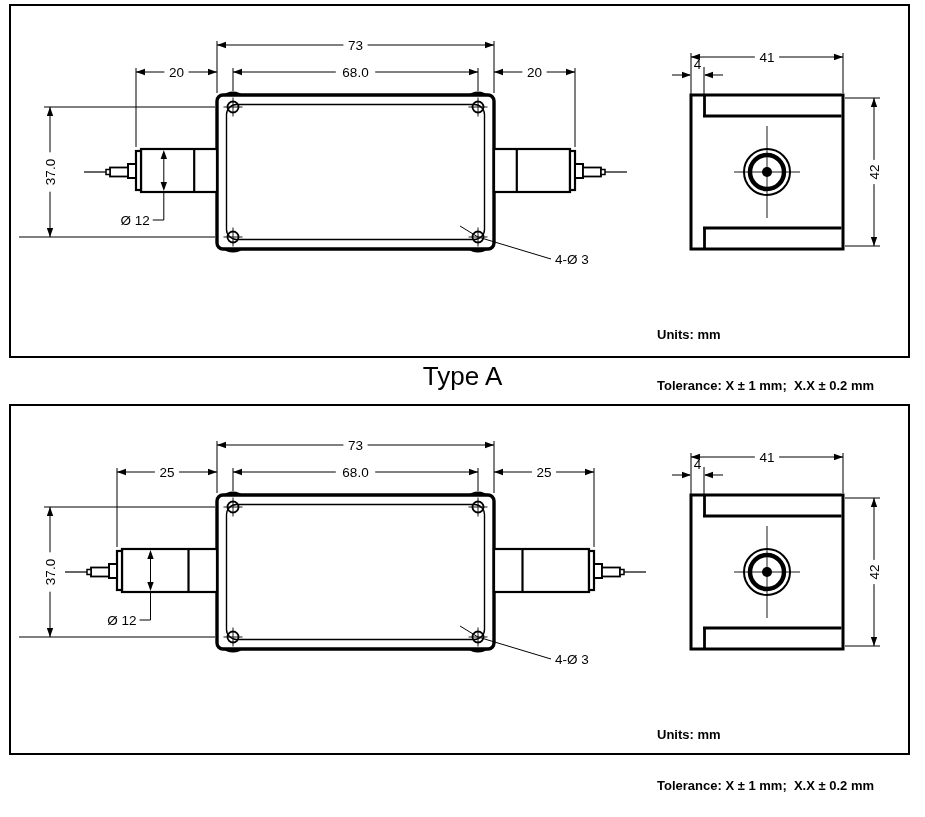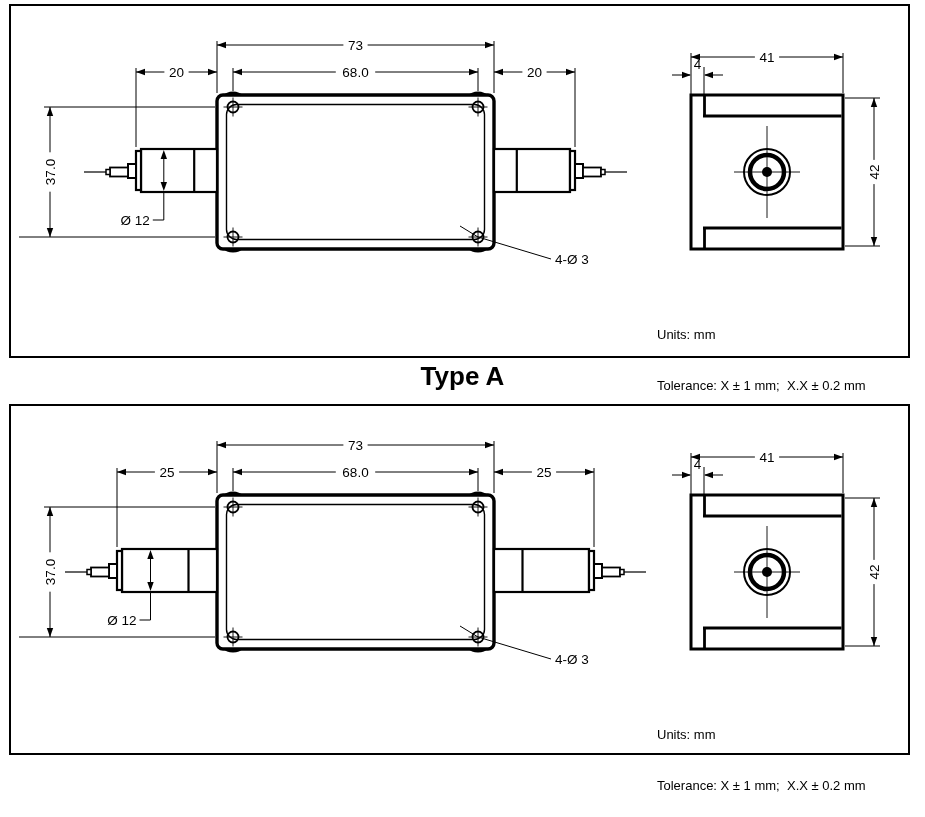--- a/index.html
+++ b/index.html
@@ -4,23 +4,23 @@
 <style>
   html,body{margin:0;padding:0;background:#ffffff;}
   .sheet{position:relative;width:925px;height:817px;background:#fff;
          font-family:"Liberation Sans",sans-serif;color:#000;overflow:hidden;}
   .panel{position:absolute;left:9px;width:901px;border:2px solid #000;
          background:#fff;box-sizing:border-box;}
   .panel.a{top:4px;height:354px;}
   .panel.b{top:404px;height:351px;}
   .panel svg{position:absolute;left:0;top:0;}
   .notes{position:absolute;left:646px;top:286px;font-size:13px;line-height:17px;
-         white-space:pre;}
+         white-space:pre;font-weight:bold;}
   .panel-title{position:absolute;left:0;width:925px;text-align:center;
-               font-size:26px;font-weight:bold;}
+               font-size:26px;font-weight:normal;}
   .panel-title.a{top:361px;}
   .panel-title.b{top:765px;}
   svg text{font-family:"Liberation Sans",sans-serif;font-size:13.5px;fill:#000;}
 </style>
 </head>
 <body>
 
 <div class="sheet">
 
   <section class="panel a">

